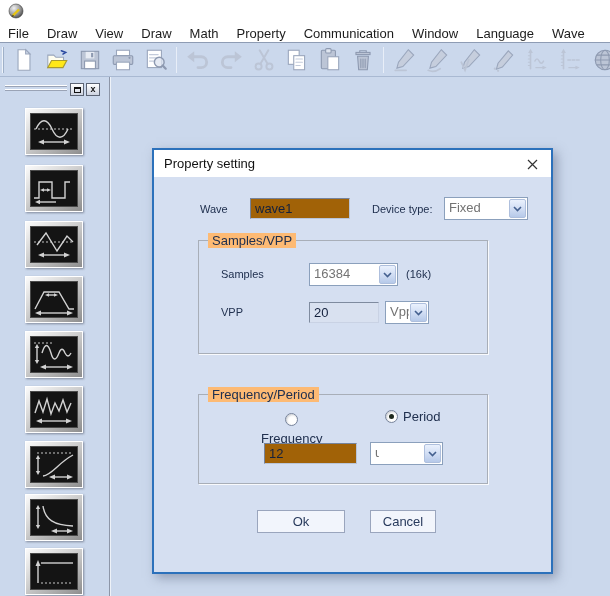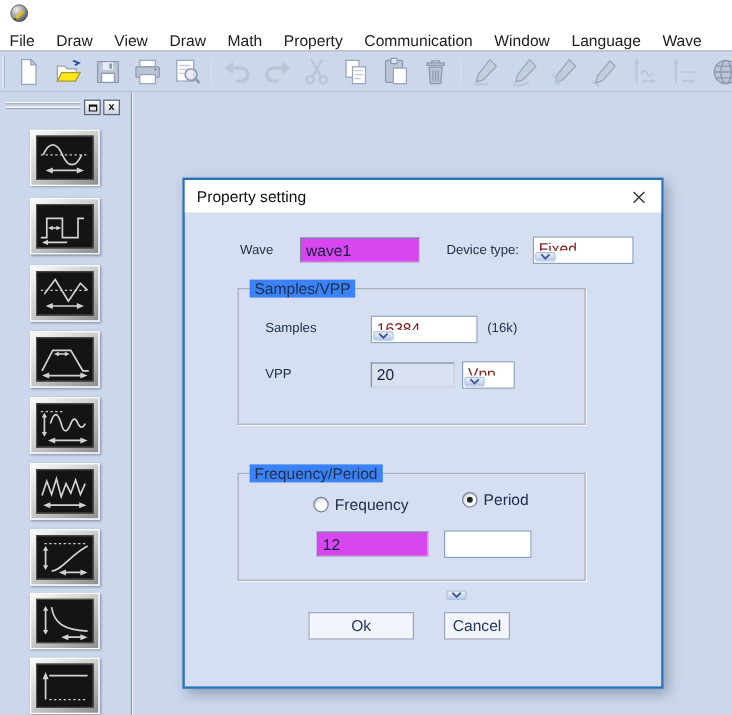--- a/index.html
+++ b/index.html
@@ -51,33 +51,33 @@
   #dialog { position:absolute; left:152px; top:43px; width:401px; height:426px;
             background:#d5dff1; border:2px solid #2c71bb;
             box-shadow:4px 4px 10px rgba(90,100,125,.5);margin-top:28px; }
   #dlg-titlebar { height:27px; background:#ffffff; display:flex; align-items:center;
                   padding:0 10px; font-size:13px; color:#111; position:relative; }
   #dlg-close { position:absolute; right:10px; top:5px; width:18px; height:18px;
                display:flex; align-items:center; justify-content:center; cursor:pointer; }
 
   .dlg-label { position:absolute; font-size:11px; color:#20304f; white-space:nowrap; }
 
-  .txt { position:absolute; font-size:13px; color:#14213d; background:#d946ef;
+  .txt { position:absolute; font-size:13px; color:#14213d; background:#a16207;
          border:1px solid; border-color:#76839b #b9c4d8 #b9c4d8 #76839b; padding:1px 4px; }
   .txt.disabled { background:#d9e1f0; color:#2c3document;51; border-color:#7f8b9f #c9d2e4 #c9d2e4 #7f8b9f; }
 
   .combo { position:absolute; background:#fff; border:1px solid #8ba0bc; display:flex;
-           align-items:stretch; font-size:13px; color:#7f1d1d; cursor:default;flex-direction:column; }
+           align-items:stretch; font-size:13px; color:#737373; cursor:default; }
   .combo .val { flex:1; padding:2px 4px; overflow:hidden; white-space:nowrap; }
   .combo .arrow-btn { width:17px; margin:1px; border:1px solid #aebfdd; border-radius:2px;
                       background:linear-gradient(#eaf1fd 0%,#cfdcf3 55%,#b6c9e9 100%);
                       display:flex; align-items:center; justify-content:center; }
 
   .groupbox { position:absolute; border:1px solid #a8aeb8; box-shadow:1px 1px 0 rgba(255,255,255,.85); }
-  .groupbox .legend { position:absolute; top:-8px; left:9px; background:#3b82f6;
+  .groupbox .legend { position:absolute; top:-8px; left:9px; background:#fdba74;
                       padding:0 4px; font-size:13px; color:#20304f; white-space:nowrap; }
 
   .radio-row { position:absolute; display:flex; align-items:center; gap:5px; cursor:default; }
   .radio { width:13px; height:13px; border-radius:50%; background:#fff;
            border:1px solid #76839b; box-shadow:inset 1px 1px 2px rgba(40,50,70,.25);
            display:flex; align-items:center; justify-content:center; }
   .radio.sel::after { content:""; width:5px; height:5px; border-radius:50%; background:#1f2a1f; }
   .radio-row .rlabel { font-size:13px; color:#20304f; }
 
   .dlg-btn { position:absolute; height:23px; background:#f2f5fc; border:1px solid #9aa5bd;
@@ -434,37 +434,37 @@
           <svg width="9" height="6" viewBox="0 0 9 6">
               <polyline points="1,1 4.5,4.5 8,1" stroke="#44608f" stroke-width="1.6" fill="none"></polyline>
             </svg>
         </span>
       </div>
     </div>
 
     <div class="groupbox" style="left:44px; top:244px; width:290px; height:90px;">
       <span class="legend">Frequency/Period</span>
 
-      <div class="radio-row" style="left:62px; top:18px;">
+      <div class="radio-row" style="left:62px; top:18px;flex-direction:column;">
         <span class="radio"></span>
         <span class="rlabel">Frequency</span>
       </div>
       <div class="radio-row" style="left:186px; top:14px;">
         <span class="radio sel"></span>
         <span class="rlabel">Period</span>
       </div>
 
       <input class="txt" style="left: 65px; top: 48px; width: 93px; height: 21px;" value="12">
       <div class="combo" style="left:171px; top:47px; width:73px; height:23px;gap:44px;">
         <span class="val">uS</span>
         <span class="arrow-btn">
           <svg width="9" height="6" viewBox="0 0 9 6">
               <polyline points="1,1 4.5,4.5 8,1" stroke="#44608f" stroke-width="1.6" fill="none"></polyline>
             </svg>
         </span>
       </div>
     </div>
 
     <div class="dlg-btn" style="left:103px; top:360px; width:88px;">Ok</div>
-    <div class="dlg-btn" style="left:216px; top:360px; width:55px;">Cancel</div>
+    <div class="dlg-btn" style="left:216px; top:360px; width:66px;">Cancel</div>
   </div>
 
 </div>
 
 </body></html>

